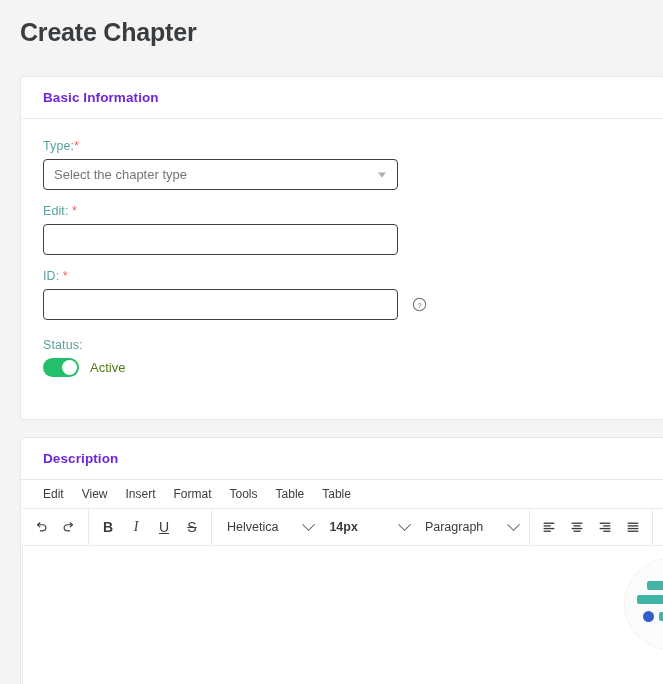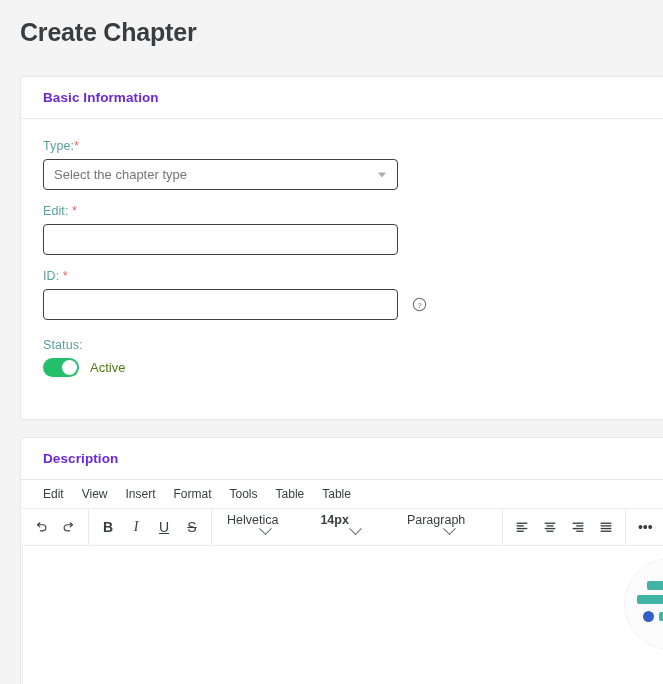--- a/index.html
+++ b/index.html
@@ -169,21 +169,20 @@
     font-size: 14px;
   }
   .tb-select {
     display: flex; align-items: center;
     height: 28px;
     padding: 0 6px 0 10px;
     cursor: pointer;
     color: #3a3d40;
     font-size: 12.5px;
     white-space: nowrap;
-    flex-direction: column;
   }
   .tb-select .label { margin-right: 26px; }
   .tb-select.sz .label { margin-right: 42px; font-weight: bold; }
   .chev {
     width: 9px; height: 9px;
     border-right: 1.4px solid #6b6f73;
     border-bottom: 1.4px solid #6b6f73;
     transform: rotate(45deg) translate(-2px,-2px);
   }
   .fmt-b { font-weight: bold; }

